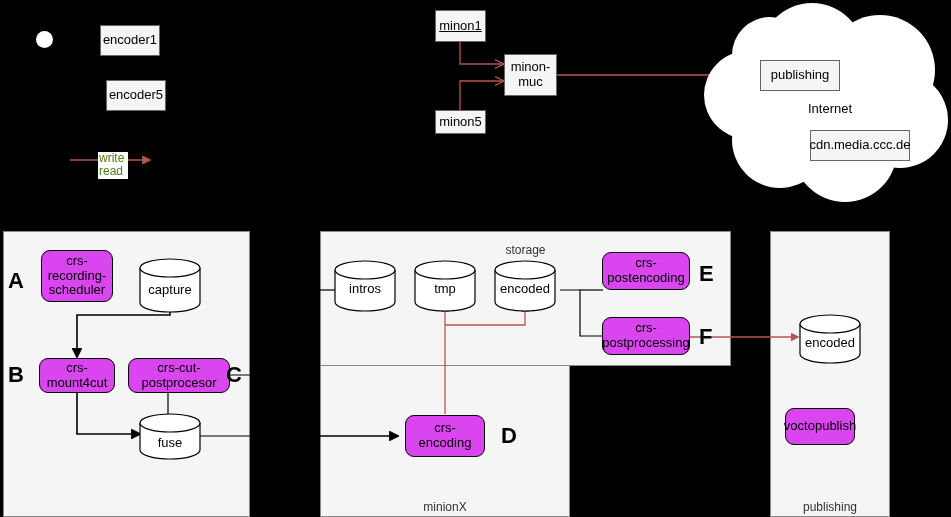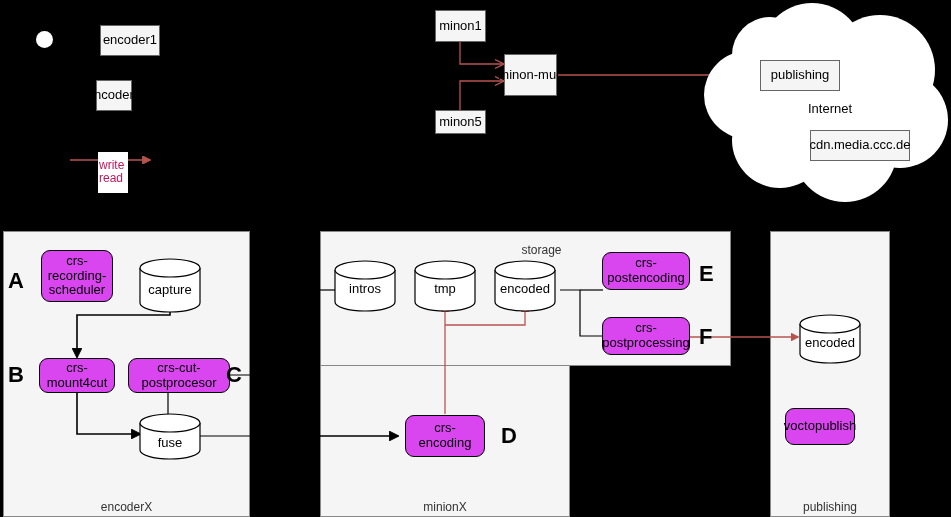--- a/index.html
+++ b/index.html
@@ -34,38 +34,37 @@
   }
   .panel-title{
     position:absolute;font-size:12px;color:#333;
     text-align:center;
   }
   .marker{
     position:absolute;font-size:22px;font-weight:bold;color:#000;
     font-family:"Liberation Sans",sans-serif;line-height:1;
   }
   .legend-label{
-    position:absolute;background:#ffffff;color:#be185d;font-size:12px;
-    line-height:1.12;text-align:left;padding:7px 1px;
+    position:absolute;background:#ffffff;color:#4d7c0f;font-size:12px;
+    line-height:1.12;text-align:left;padding:0 1px;
   }
   .dot{position:absolute;border-radius:50%;background:#ffffff;}
 </style>
 </head>
 <body>
 
 <div id="stage">
 
   <div class="panel" style="left:3px;top:231px;width:247px;height:286px;"></div>
   <div class="panel" style="left:320px;top:231px;width:250px;height:286px;"></div>
   <div class="panel" style="left:320px;top:231px;width:411px;height:135px;"></div>
   <div class="panel" style="left:770px;top:231px;width:120px;height:286px;"></div>
 
-  <div class="panel-title" style="left:3px;top:500px;width:247px;">encoderX</div>
   <div class="panel-title" style="left:320px;top:500px;width:250px;">minionX</div>
-  <div class="panel-title" style="left:320px;top:243px;width:411px;margin-left:16px;">storage</div>
+  <div class="panel-title" style="left:320px;top:243px;width:411px;">storage</div>
   <div class="panel-title" style="left:770px;top:500px;width:120px;">publishing</div>
 
   <svg class="layer" viewBox="0 0 951 517">
     <defs>
       <marker id="ar-red" viewBox="0 0 10 10" refX="9" refY="5" markerWidth="7" markerHeight="7" orient="auto-start-reverse">
         <path d="M0,0 L10,5 L0,10" fill="none" stroke="#b85450" stroke-width="1.4"></path>
       </marker>
       <marker id="ar-red-f" viewBox="0 0 10 10" refX="9" refY="5" markerWidth="6" markerHeight="6" orient="auto-start-reverse">
         <path d="M0,0 L10,5 L0,10 z" fill="#b85450" stroke="#b85450" stroke-width="1"></path>
       </marker>
@@ -183,31 +182,31 @@
   <div class="cyl-label" style="left:140px;top:423px;width:60px;height:33px;">fuse</div>
   <div class="cyl-label" style="left:140px;top:268px;width:60px;height:35px;">capture</div>
   <div class="cyl-label" style="left:335px;top:270px;width:60px;height:32px;">intros</div>
   <div class="cyl-label" style="left:415px;top:270px;width:60px;height:32px;">tmp</div>
   <div class="cyl-label" style="left:493px;top:270px;width:64px;height:32px;">encoded</div>
   <div class="cyl-label" style="left:798px;top:324px;width:64px;height:32px;">encoded</div>
 
   <div class="dot" style="left:36px;top:31px;width:17px;height:17px;"></div>
 
   <div class="node box" style="left:100px;top:25px;width:60px;height:31px;">encoder1</div>
-  <div class="node box" style="left:96px;top:80px;width:36px;height:31px;">encoder5</div>
+  <div class="node box" style="left:106px;top:80px;width:60px;height:31px;">encoder5</div>
 
   <div class="legend-label" style="left:98px;top:152px;width:28px;">
     <div>write</div>
     <div>read</div>
   </div>
 
-  <div class="node box" style="left:435px;top:10px;width:51px;height:32px;">minon1</div>
+  <div class="node box" style="left:435px;top:10px;width:51px;height:32px;text-decoration:underline;">minon1</div>
   <div class="node box" style="left:435px;top:110px;width:51px;height:24px;">minon5</div>
 
-  <div class="node box" style="left:504px;top:54px;width:53px;height:42px;flex-direction:row;">
+  <div class="node box" style="left:504px;top:54px;width:53px;height:42px;flex-direction:column;">
     <span>minon-</span>
     <span>muc</span>
   </div>
 
   <div class="node box" style="left:760px;top:60px;width:80px;height:31px;">publishing</div>
 
   <div class="node" style="left:795px;top:100px;width:70px;height:18px;font-size:13px;">Internet</div>
 
   <div class="node box" style="left:810px;top:130px;width:100px;height:31px;">cdn.media.ccc.de</div>
 

